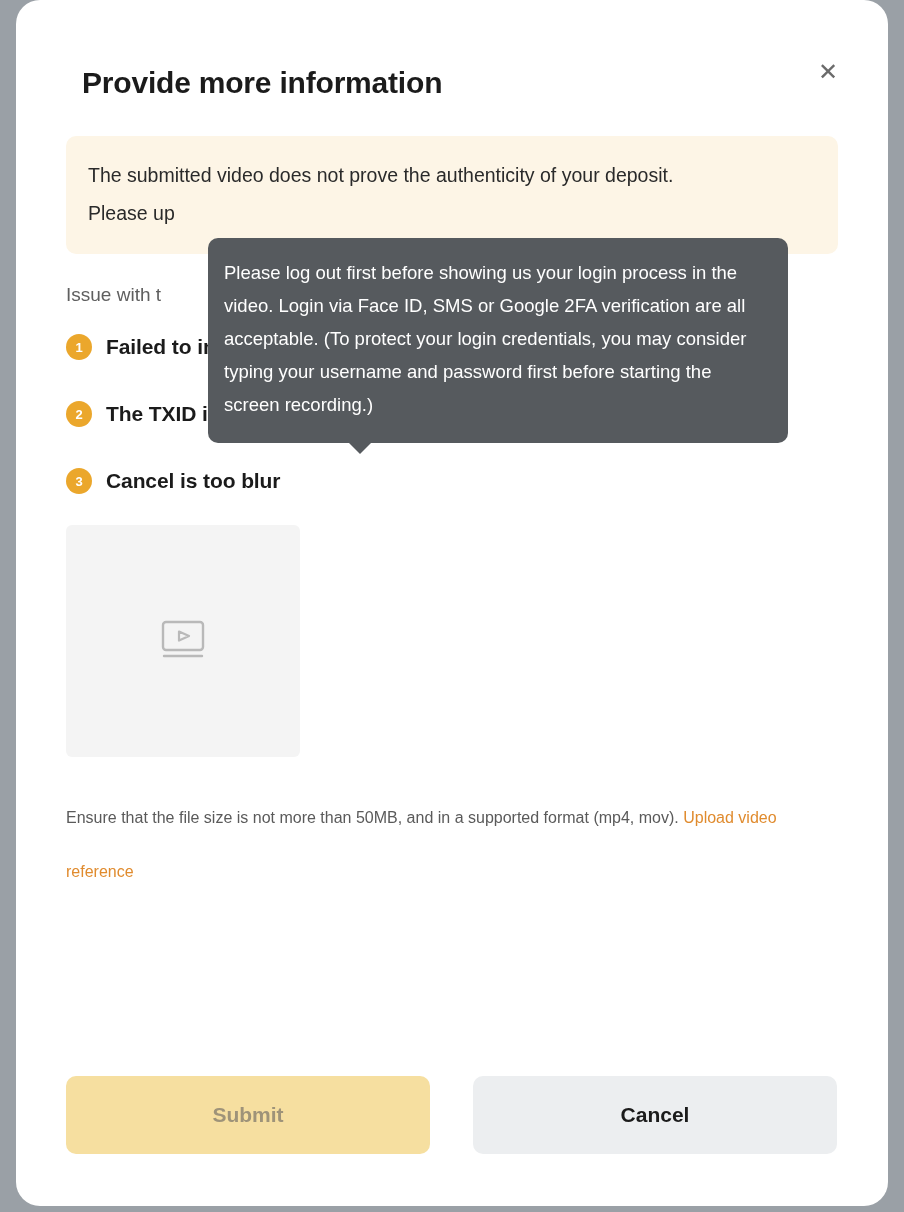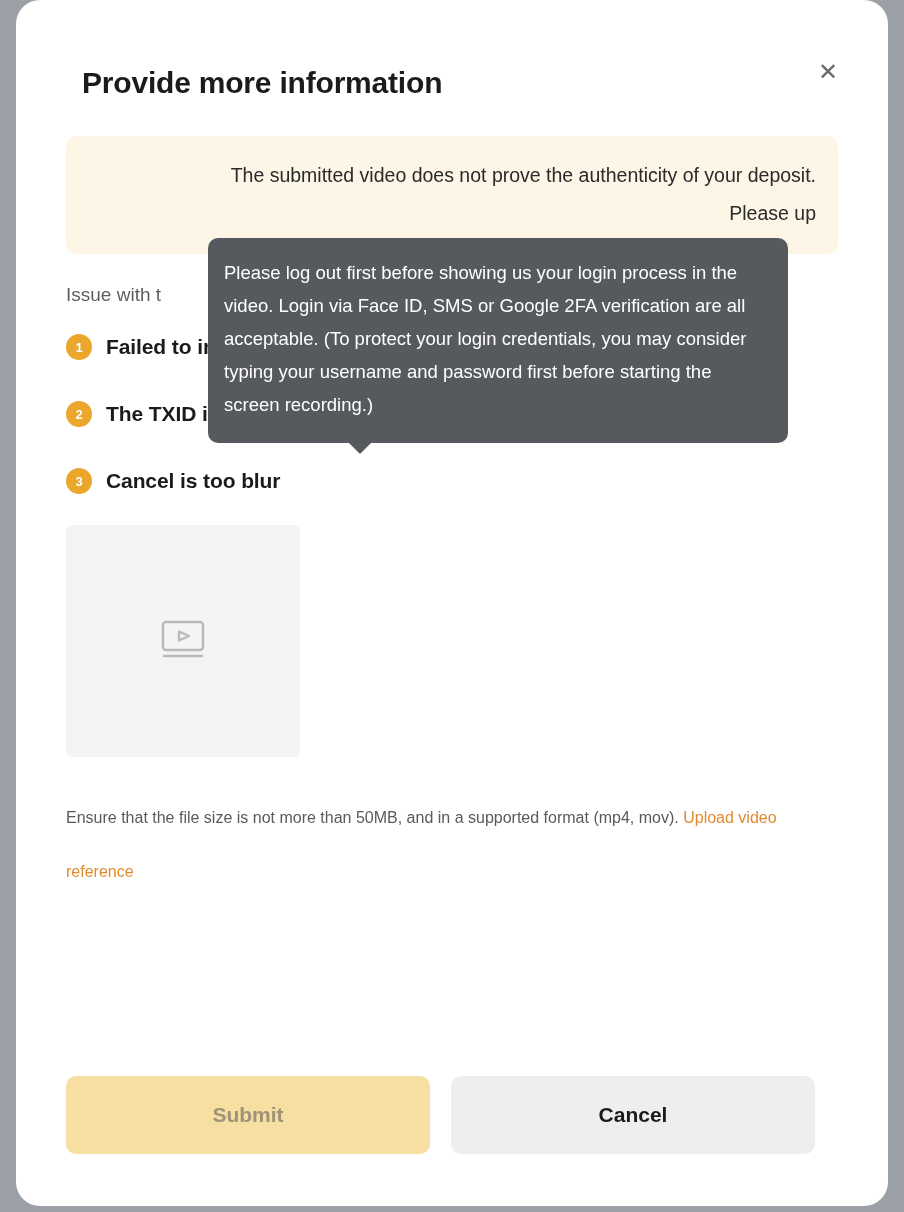--- a/index.html
+++ b/index.html
@@ -61,21 +61,20 @@
     margin: 34px 50px 0 50px;
     background: #fdf5e6;
     border-radius: 10px;
     padding: 20px 22px 22px 22px;
     box-sizing: border-box;
   }
   .alert-text {
     font-size: 19.5px;
     line-height: 38px;
     color: #2a2a2a;
-    text-align: right;
   }
 
   .issue-label {
     margin: 30px 0 0 50px;
     font-size: 19px;
     color: #5f5f5f;
   }
 
   .issue-list {
     margin: 18px 0 0 0;
@@ -182,21 +181,21 @@
   .hint-link {
     color: #e08b2e;
     cursor: pointer;
   }
 
   .button-row {
     position: absolute;
     left: 50px;
     top: 1076px;
     display: flex;
-    gap: 21px;
+    gap: 43px;
   }
   .btn {
     width: 364px;
     height: 78px;
     border-radius: 10px;
     border: none;
     font-size: 21px;
     font-weight: bold;
     font-family: "Liberation Sans", sans-serif;
     cursor: pointer;

